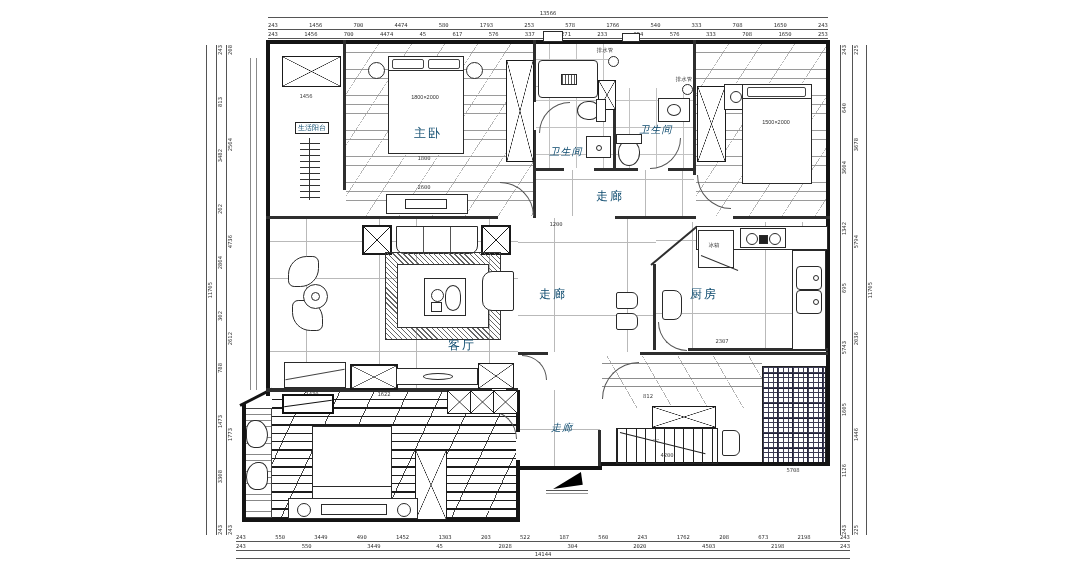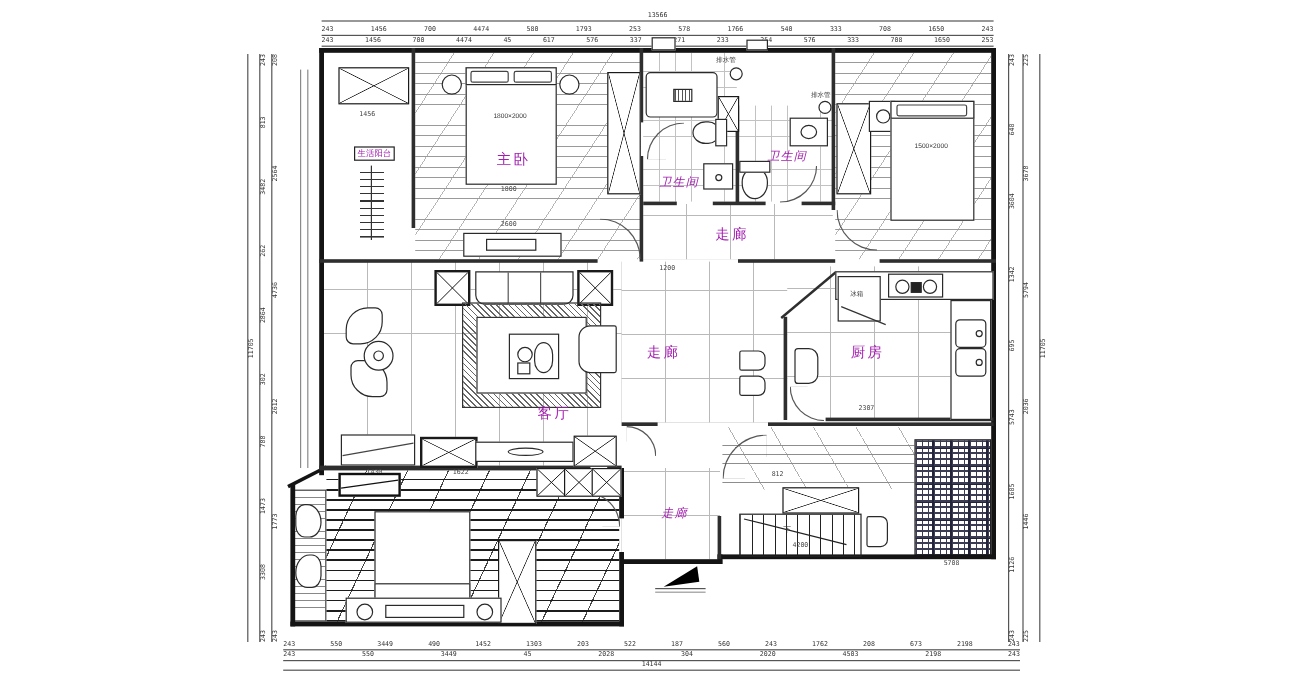--- a/index.html
+++ b/index.html
@@ -35,21 +35,21 @@
   .stripes-h{background:repeating-linear-gradient(0deg,transparent 0 5px,#888 5px 5.7px);}
   
   .xbox{position:absolute;border:1.3px solid #1a1a1a;background:
     linear-gradient(to top right,transparent calc(50% - .6px),#1a1a1a 50%,transparent calc(50% + .6px)),
     linear-gradient(to bottom right,transparent calc(50% - .6px),#1a1a1a 50%,transparent calc(50% + .6px)),#fff;}
   .fix{position:absolute;border:1px solid #2a2a2a;background:#fff;}
   .circ{position:absolute;border:1px solid #2a2a2a;border-radius:50%;background:#fff;}
   .arc{position:absolute;background:transparent;}
   
   .room-label{position:absolute;transform:translate(-50%,-50%);font-size:12px;
-    letter-spacing:2px;color:#a21caf;white-space:nowrap;}
+    letter-spacing:2px;color:#0c4a6e;white-space:nowrap;}
   .room-label.sm{font-size:10px;letter-spacing:1px;font-style:italic;}
   .boxed{border:0.8px solid #222;padding:0 2px;font-size:7px;letter-spacing:0;background:#fff;}
   .anno{position:absolute;transform:translate(-50%,-50%);font-size:5.5px;color:#333;white-space:nowrap;}
   .idim{position:absolute;transform:translate(-50%,-50%);font-size:5.5px;color:#444;
     font-family:"DejaVu Sans Mono",monospace;white-space:nowrap;}
   
   .dim-row{position:absolute;display:flex;justify-content:space-between;
     border-bottom:0.8px solid #555;align-items:flex-end;}
   .dim-row span,.dim-col span,.dim-total span{font-size:5.5px;color:#333;
     font-family:"DejaVu Sans Mono",monospace;line-height:7px;}
@@ -357,21 +357,21 @@
     <div class="abs" style="left:2px;top:24px;width:40px;height:1px;background:#333;transform:rotate(22deg);transform-origin:left center;"></div>
   </div>
   <div class="anno" style="left:714px;top:245px;">冰箱</div>
   <div class="fix" style="left:792px;top:250px;width:32px;height:98px;"></div>
   <div class="fix" style="left:796px;top:266px;width:24px;height:22px;border-radius:4px;">
       <div class="circ" style="left:16px;top:8px;width:4px;height:4px;"></div>
     </div>
   <div class="fix" style="left:796px;top:290px;width:24px;height:22px;border-radius:4px;">
       <div class="circ" style="left:16px;top:8px;width:4px;height:4px;"></div>
     </div>
-  <div class="room-label" style="left:723px;top:294px;">厨房</div>
+  <div class="room-label" style="left:704px;top:294px;">厨房</div>
   <div class="idim" style="left:722px;top:341px;">2307</div>
   <div class="fix" style="left:662px;top:290px;width:18px;height:28px;border-radius:3px 8px 8px 3px;"></div>
   <div class="fix" style="left:616px;top:292px;width:20px;height:15px;border-radius:2px 6px 6px 2px;"></div>
   <div class="fix" style="left:616px;top:313px;width:20px;height:15px;border-radius:2px 6px 6px 2px;"></div>
 
   <div class="fix" style="left:282px;top:394px;width:48px;height:16px;border-width:2px;border-color:#111;">
     <div class="abs" style="left:0;top:7px;width:48px;height:1px;background:#111;transform:rotate(-8deg);"></div>
   </div>
   <div class="xbox" style="left:447px;top:390px;width:23px;height:22px;"></div>
   <div class="xbox" style="left:470px;top:390px;width:23px;height:22px;"></div>

